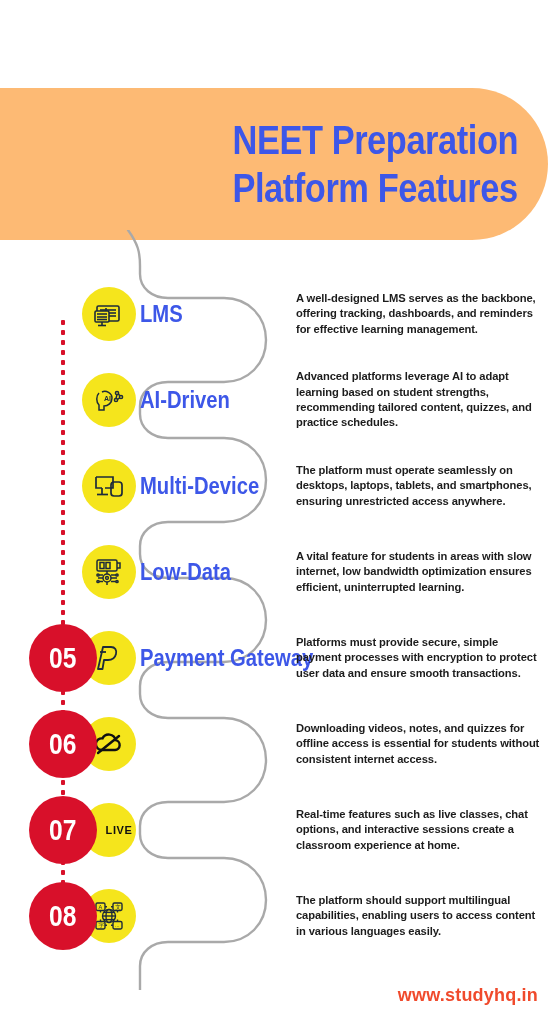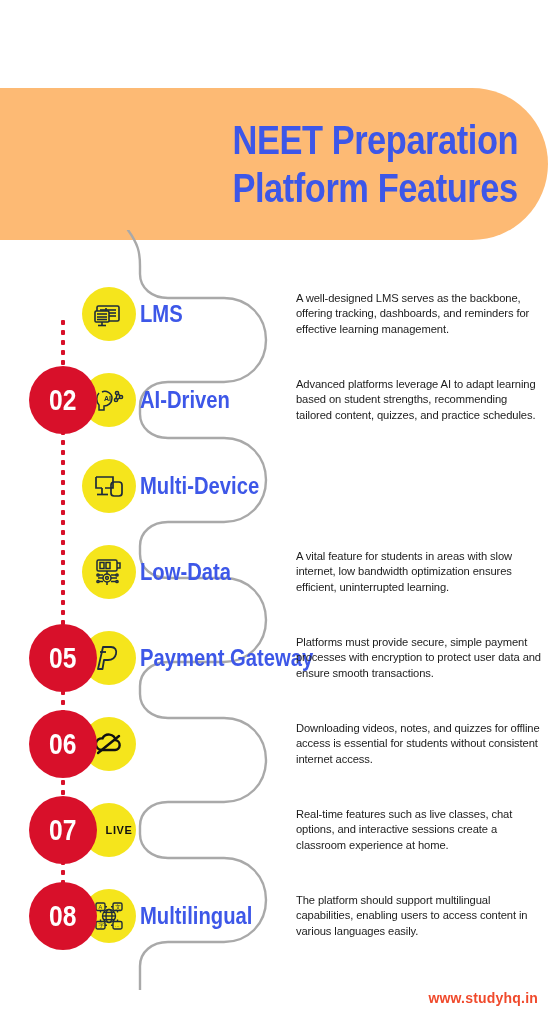--- a/index.html
+++ b/index.html
@@ -91,28 +91,28 @@
   }
   .row-desc{
     position:absolute;left:296px;width:250px;top:0;height:86px;
     display:flex;align-items:center;
   }
   .row-desc p{
     margin:0;
     color:#1c1c1c;
     font-size:11.2px;
     line-height:15.4px;
-    font-weight:normal;
+    font-weight:bold;
     letter-spacing:-0.1px;
   }
 
   
   .footer{
     position:absolute;right:22px;bottom:18px;
-    color:#f04a2c;font-weight:bold;font-size:14px;letter-spacing:0.2px;margin-left:24px;
+    color:#f04a2c;font-weight:bold;font-size:18px;letter-spacing:0.2px;margin-left:24px;
   }
 </style>
 </head>
 <body>
 
 <div class="page">
 
   <div class="banner">
     <div class="banner-title">
       <div class="line">NEET Preparation</div>
@@ -242,23 +242,20 @@
     </div>
     <div class="row-label">
       <span>LMS</span>
     </div>
     <div class="row-desc">
       <p>A well-designed LMS serves as the backbone, offering tracking, dashboards, and reminders for effective learning management.</p>
     </div>
   </div>
 
   <div class="row" style="top:357px">
-    <div class="num-circle">
-      <span>02</span>
-    </div>
     <div class="icon-circle">
       <svg width="32" height="32" viewBox="0 0 32 32" fill="none" stroke="#1d2b3a" stroke-width="1.5">
         <path d="M6 9 C3 12, 3 18, 6 21 L6 26 L11 26 L11 22 C15 22, 19 19, 19 14 C19 9, 13 6, 9 8"></path>
         <text x="11" y="17" font-size="7" fill="#1d2b3a" stroke="none" font-family="Liberation Sans, sans-serif" font-weight="bold">AI</text>
         <circle cx="24" cy="9" r="1.6"></circle>
         <circle cx="28" cy="13" r="1.6"></circle>
         <circle cx="23" cy="16" r="1.6"></circle>
         <line x1="24" y1="10.6" x2="23" y2="14.4"></line>
         <line x1="25.4" y1="10" x2="26.8" y2="11.8"></line>
         <line x1="24.5" y1="15.4" x2="26.6" y2="14"></line>
@@ -277,20 +274,23 @@
       <svg width="32" height="32" viewBox="0 0 32 32" fill="none" stroke="#1d2b3a" stroke-width="1.7">
         <path d="M3 7 h17 v11 h-8"></path>
         <path d="M3 7 v11 h6"></path>
         <line x1="9" y1="18" x2="9" y2="24"></line>
         <line x1="4" y1="24.5" x2="15" y2="24.5"></line>
         <rect x="18" y="12" width="11" height="14" rx="3"></rect>
       </svg>
     </div>
     <div class="row-label">
       <span>Multi-Device</span>
+    </div>
+    <div class="row-desc">
+      <p>The platform must operate seamlessly on desktops, laptops, tablets, and smartphones, ensuring unrestricted access anywhere.</p>
     </div>
   </div>
 
   <div class="row" style="top:529px">
     <div class="icon-circle">
       <svg width="32" height="32" viewBox="0 0 32 32" fill="none" stroke="#1d2b3a" stroke-width="1.5">
         <rect x="4" y="4" width="20" height="11" rx="1.5"></rect>
         <rect x="7" y="6.5" width="4" height="6"></rect>
         <rect x="13" y="6.5" width="4" height="6"></rect>
         <path d="M24 7 h3 v5 h-3"></path>
@@ -388,23 +388,20 @@
         <line x1="12" y1="6.8" x2="14" y2="6.8"></line>
         <line x1="18" y1="6.8" x2="20" y2="6.8"></line>
         <line x1="12" y1="25.2" x2="14" y2="25.2"></line>
         <line x1="18" y1="25.2" x2="20" y2="25.2"></line>
         <line x1="7.5" y1="10.5" x2="7.5" y2="12.5"></line>
         <line x1="24.5" y1="10.5" x2="24.5" y2="12.5"></line>
         <line x1="7.5" y1="19.5" x2="7.5" y2="21.5"></line>
         <line x1="24.5" y1="19.5" x2="24.5" y2="21.5"></line>
       </svg>
     </div>
-    <div class="row-label">
-      <span>Multilingual</span>
-    </div>
     <div class="row-desc">
       <p>The platform should support multilingual capabilities, enabling users to access content in various languages easily.</p>
     </div>
   </div>
 
   <div class="footer">www.studyhq.in</div>
 
 </div>
 
 </body></html>

